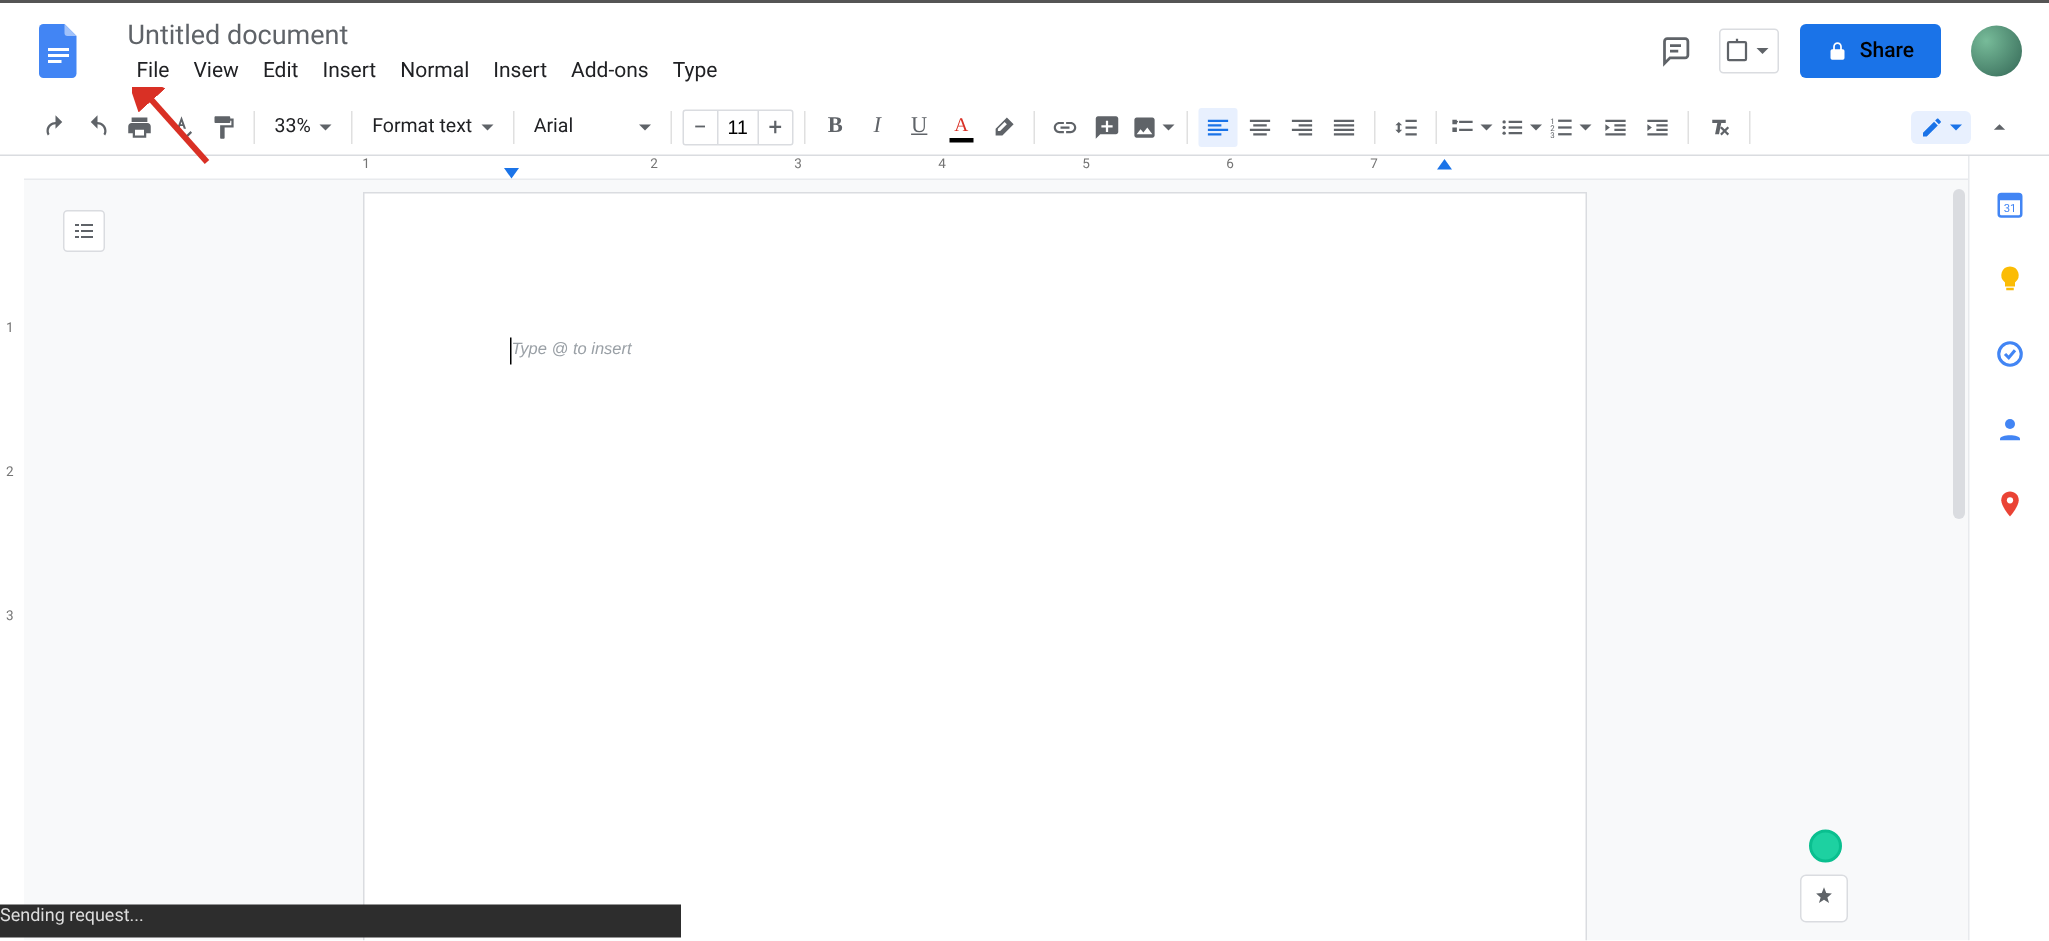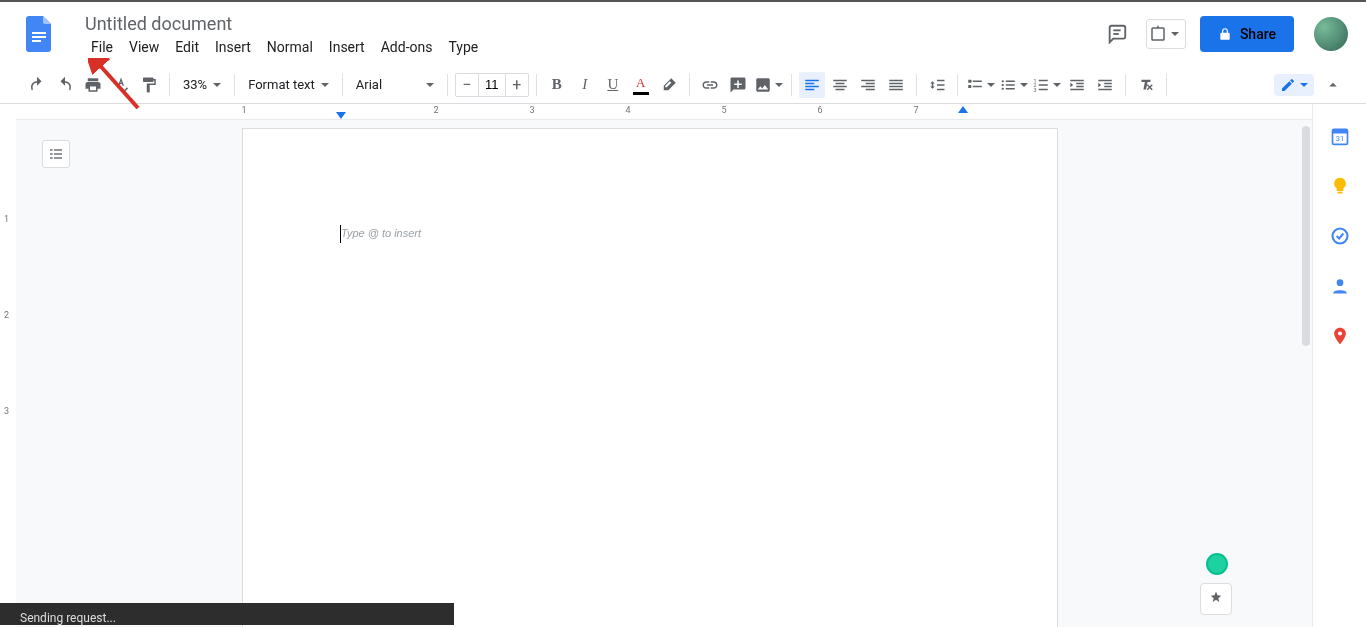--- a/index.html
+++ b/index.html
@@ -132,22 +132,22 @@
   .sidepanel {
     width:54px; background:#fff; border-left:1px solid #e8eaed;
     display:flex; flex-direction:column; align-items:center; gap:28px; padding-top:20px;
   }
   .sp-icon {
     width:22px; height:22px; border-radius:4px; cursor:pointer;
     display:flex; align-items:flex-end; justify-content:center;
   }
   .statusbar {
     position:absolute; left:0; bottom:2px; height:22px; width:454px;
-    background:#2d2d2d; color:#ddd; font-size:12px; display:flex; align-items:flex-end;
-    padding-left:20px;
+    background:#2d2d2d; color:#ddd; font-size:12px; display:flex; align-items:flex-start;
+    padding-left:0;
   }
   .explore-btn {
     position:absolute; right:80px; bottom:12px; width:32px; height:32px;
     background:#fff; border:1px solid #dadce0; border-radius:4px;
     display:flex;align-items:center;justify-content:center; color:#5f6368; cursor:pointer;
   }
   .fab {
     position:absolute; right:84px; bottom:52px; width:22px; height:22px; border-radius:50%;
     background:#1dd1a1; border:2px solid #0abf8f;
   }

